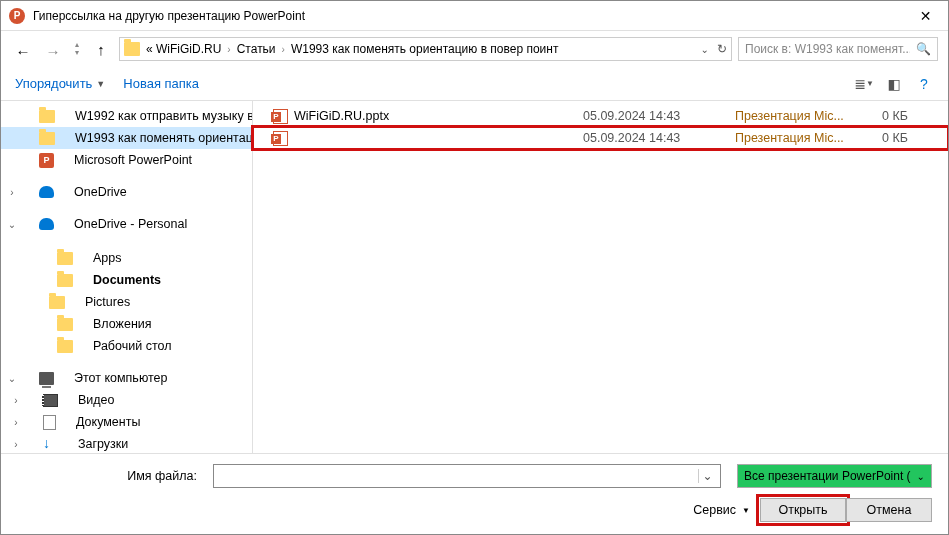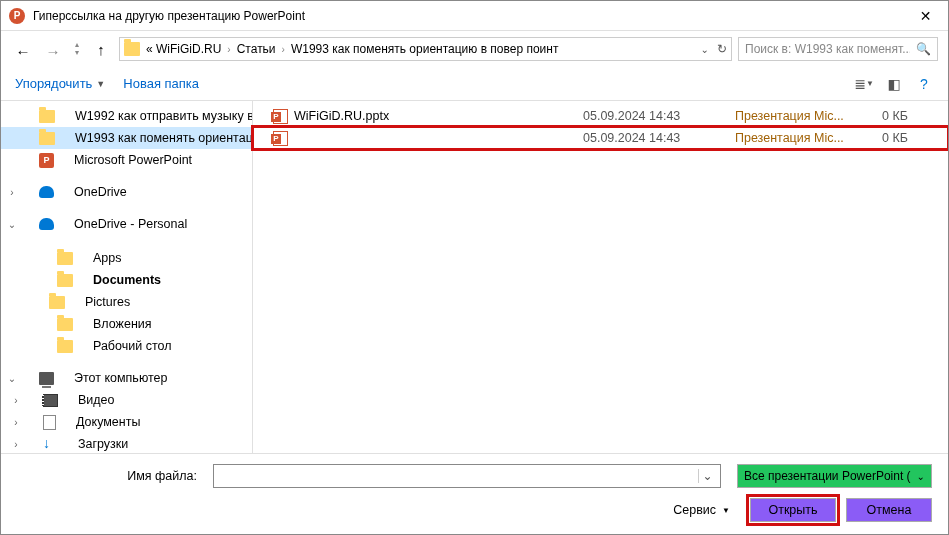--- a/index.html
+++ b/index.html
@@ -57,23 +57,23 @@
 .fc-date { width: 152px; color: #555; padding: 0 8px; }
 .fc-type { width: 152px; color: #a16207; padding: 0 8px; white-space: nowrap; overflow: hidden; text-overflow: ellipsis; }
 .fc-size { flex: 1; text-align: right; padding-right: 40px; color: #555; }
 .pp-file-icon { width: 15px; height: 15px; position: relative; background: #fff; border: 1px solid #d35230; flex-shrink: 0; }
 .pp-file-icon::before { content: "P"; position: absolute; left: -3px; top: 2px; width: 10px; height: 10px; background: #d35230; color: #fff; font-size: 8px; font-weight: bold; text-align: center; line-height: 10px; }
 .footer { border-top: 1px solid #e0e0e0; padding: 10px 16px 12px 16px; }
 .fn-row { display: flex; align-items: center; gap: 16px; margin-bottom: 10px; }
 .fn-label { font-size: 12.5px; width: 180px; text-align: right; }
 .fn-input { flex: 1; height: 24px; border: 1px solid #888; padding: 0 4px; font-size: 12px; }
 .fn-filter { width: 195px; height: 24px; border: 1px solid #aaa; background: #22c55e; display: flex; align-items: center; padding: 0 6px; font-size: 12px; cursor: pointer; white-space: nowrap; overflow: hidden; }
-.btn-row { display: flex; justify-content: flex-end; gap: 10px; }
+.btn-row { display: flex; justify-content: flex-end; }
 .svc { font-size: 12.5px; display: flex; align-items: center; gap: 6px; margin-right: 10px; cursor: pointer; }
-.btn { width: 86px; height: 24px; border: 1px solid #aaa; background: #8b5cf6; font-size: 12.5px; display: flex; align-items: center; justify-content: center; cursor: pointer; }
+.btn { width: 86px; height: 24px; border: 1px solid #aaa; background: #e5e5e5; font-size: 12.5px; display: flex; align-items: center; justify-content: center; cursor: pointer; }
 .btn.primary { outline: 3px solid #d01010; outline-offset: 1px; }
 .fn-input-dd { width: 18px; text-align: center; color: #555; border-left: 1px solid #ccc; margin-left: auto; }
 </style>
 </head>
 <body>
 
 <div class="window">
 
   <div class="titlebar">
     <div class="titlebar-icon">P</div>

